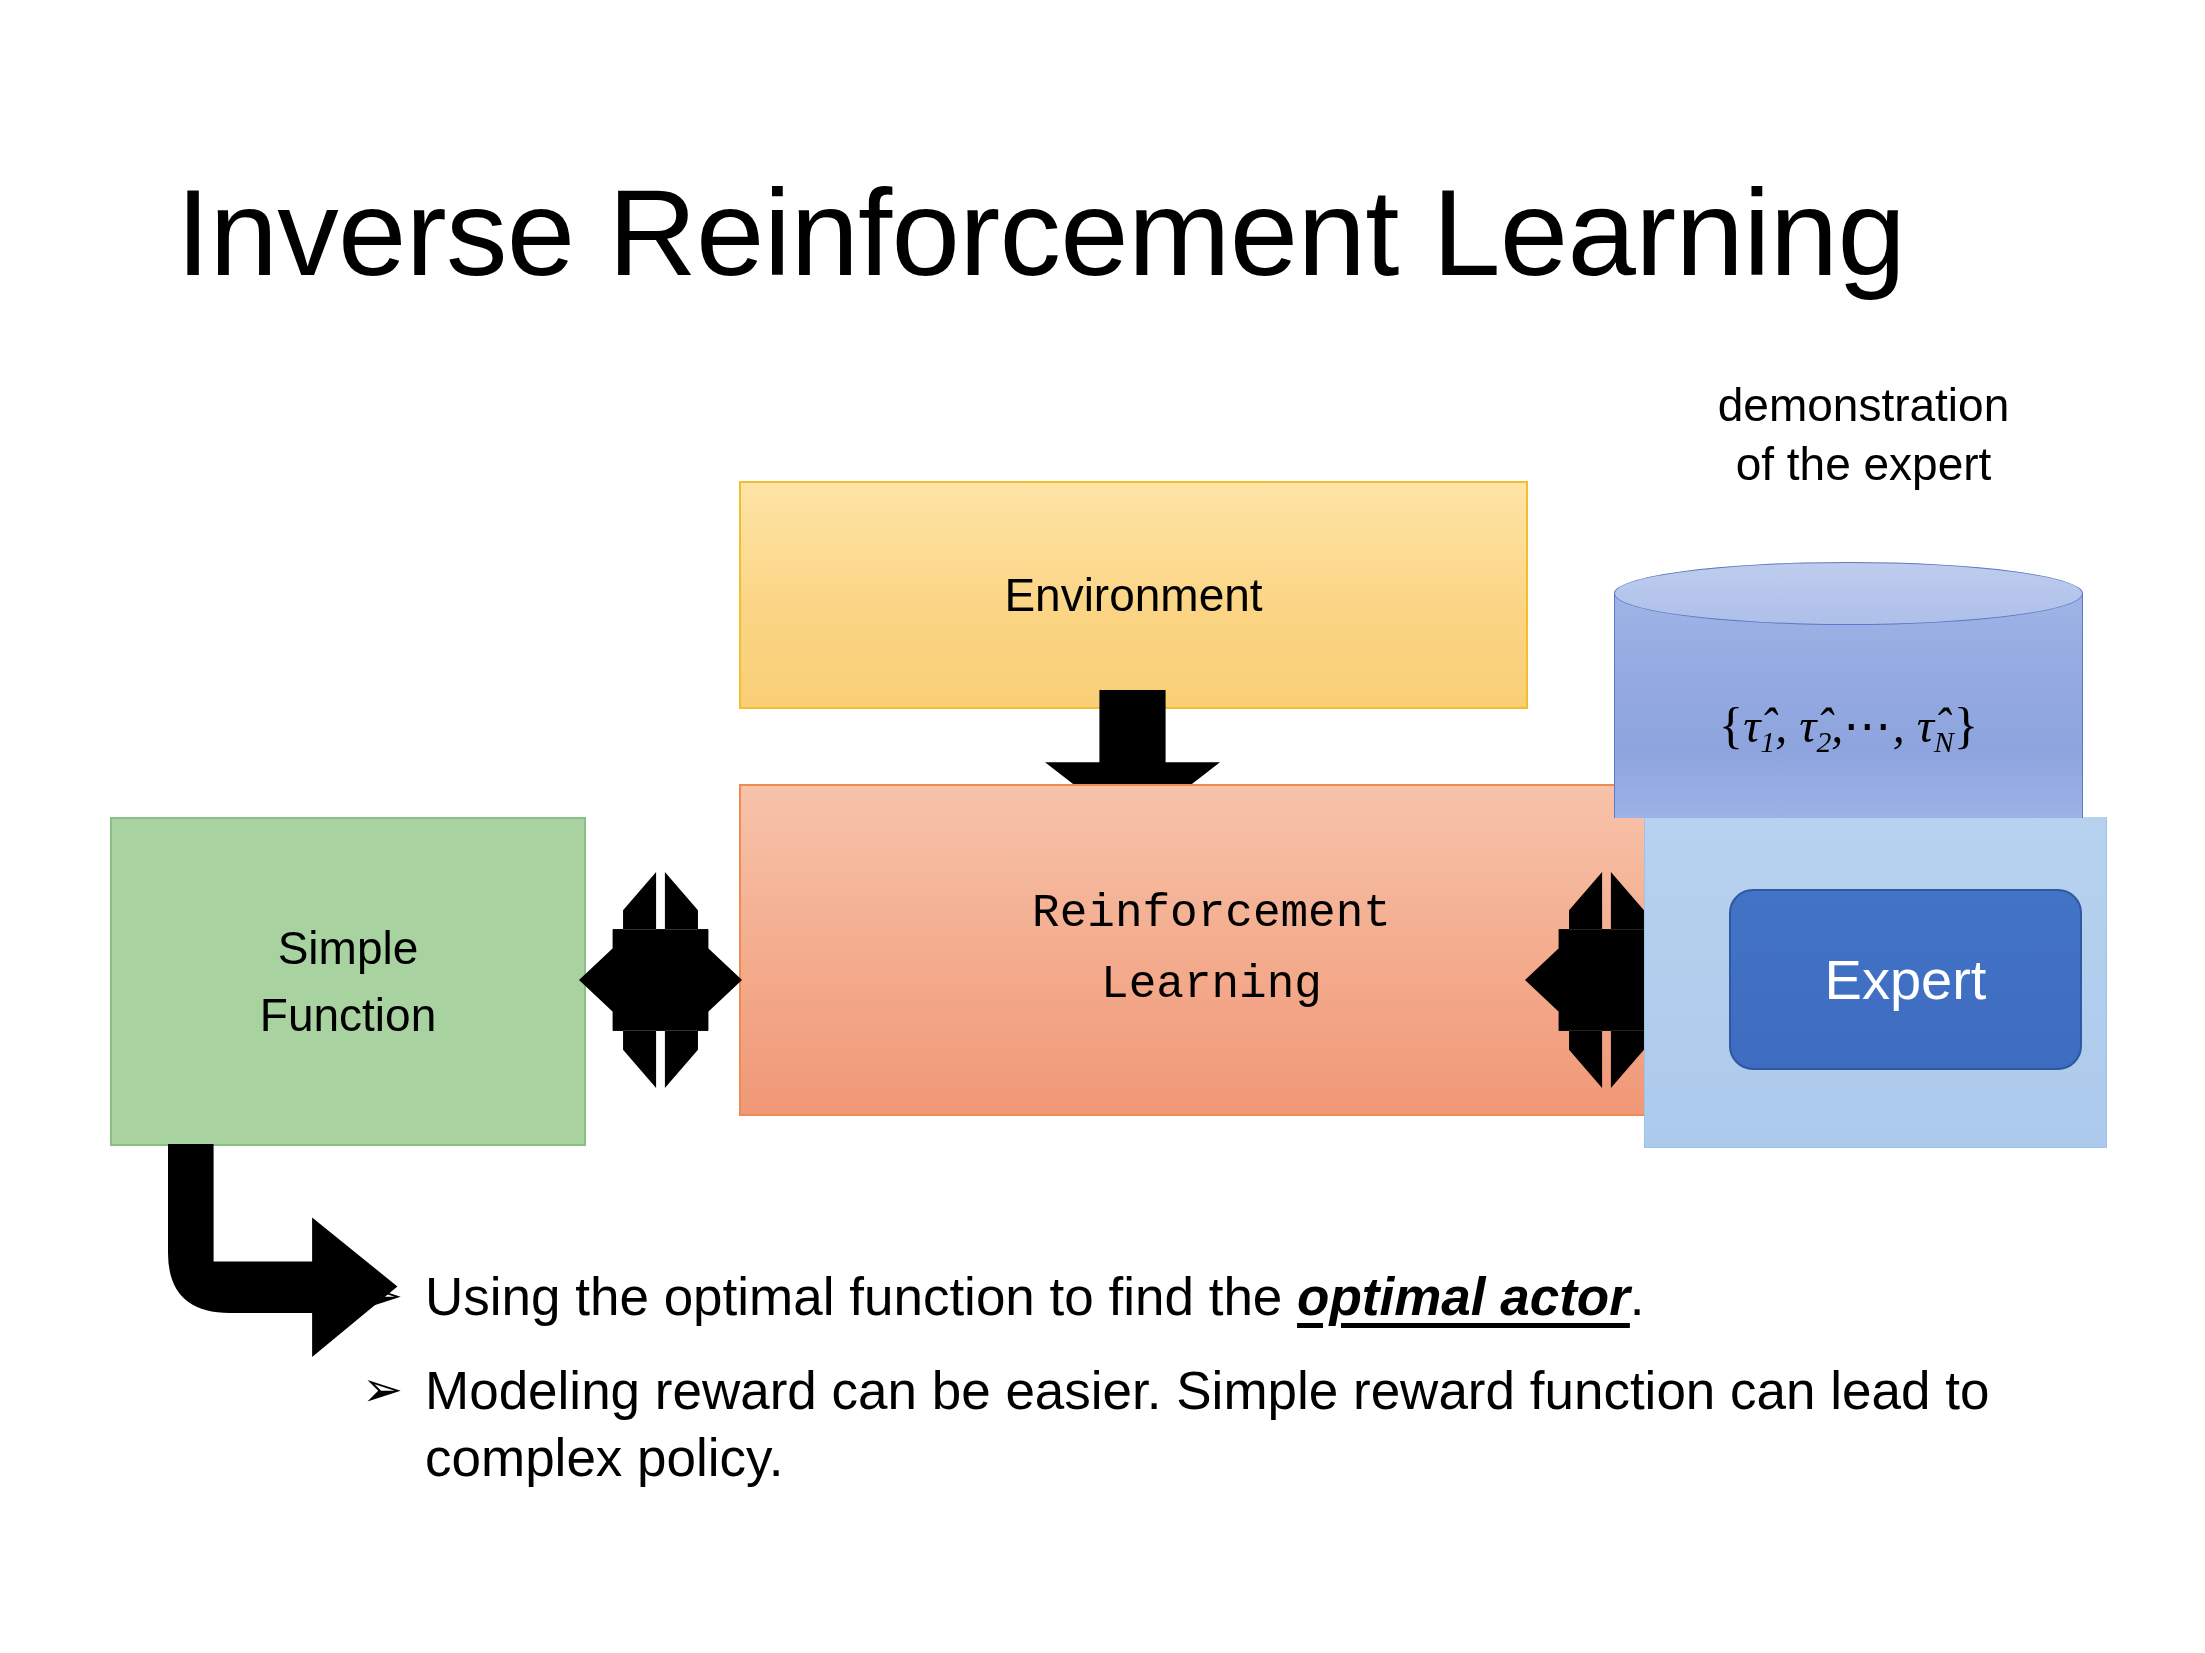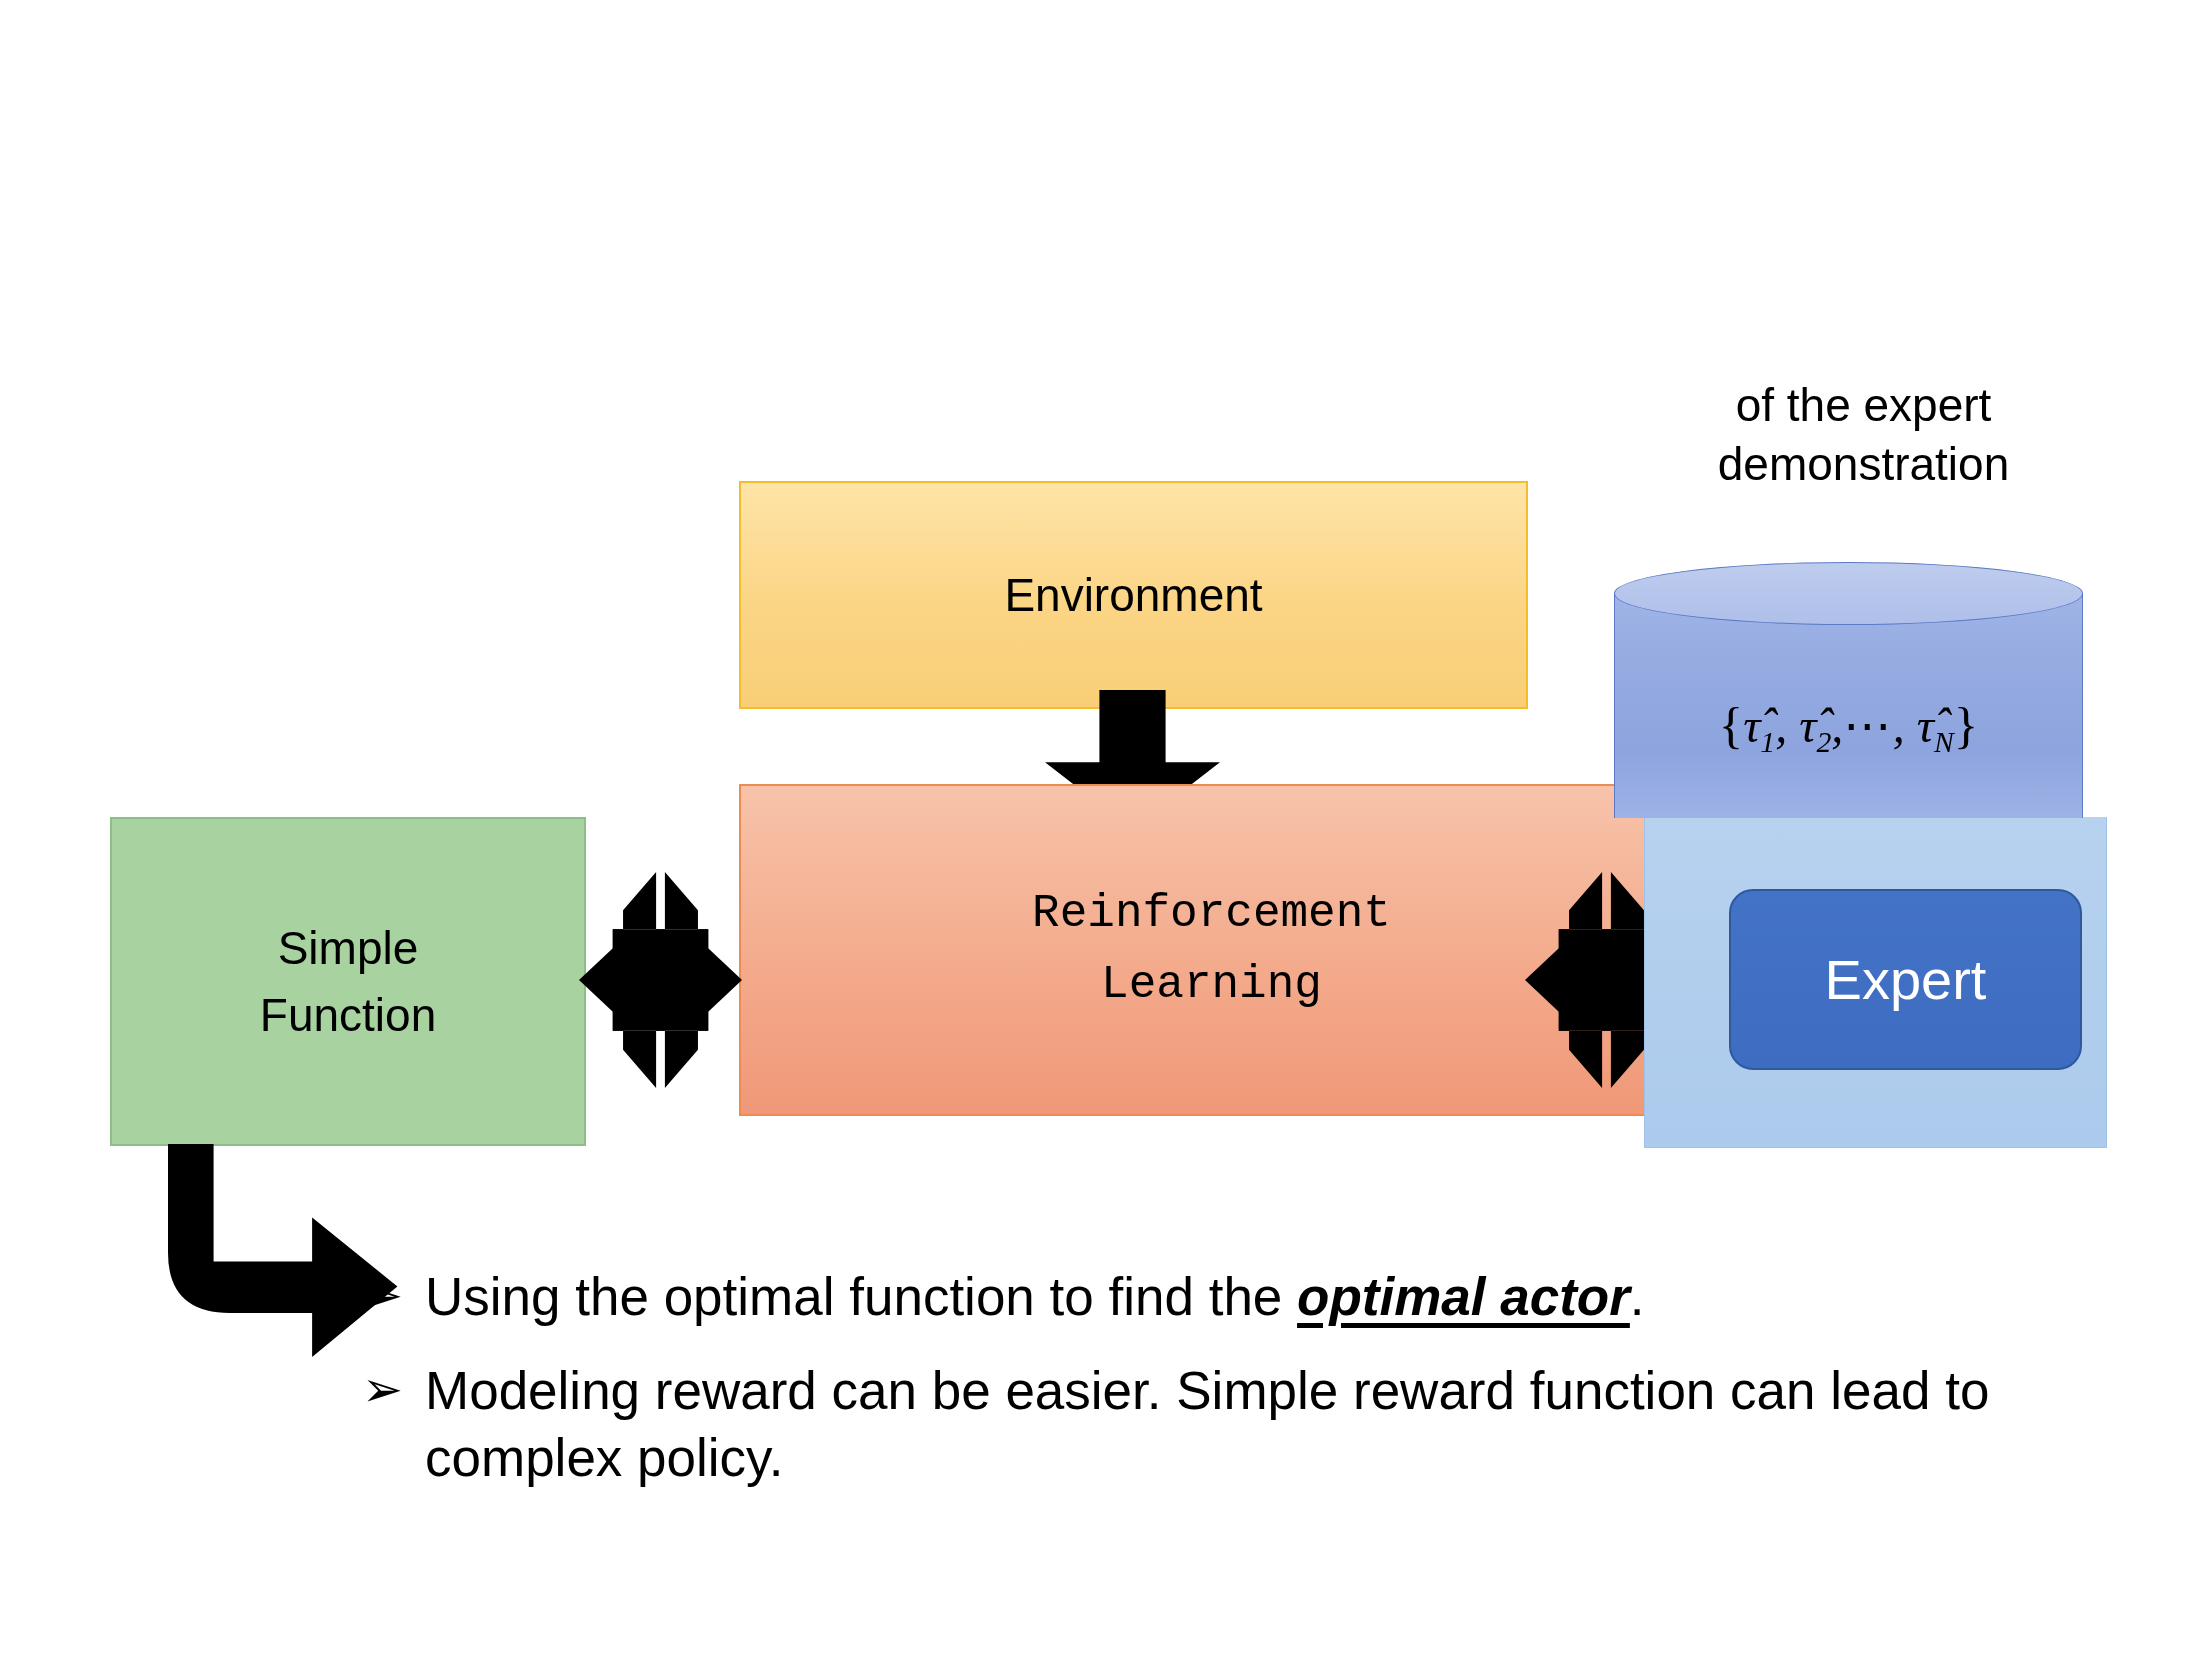--- a/index.html
+++ b/index.html
@@ -226,20 +226,21 @@
     font-style: italic;
     text-decoration: underline;
     text-underline-offset: 0.16em;
   }
 </style>
 </head>
 <body>
 
 <div id="slide">
 
+  <div id="title">Inverse Reinforcement Learning</div>
 
   <div id="env-box" class="box">
     <span class="label">Environment</span>
   </div>
 
   <svg id="arrow-down" class="arrow-svg" viewBox="0 0 238 190" preserveAspectRatio="none">
     <polygon points="74,0 164,0 164,98 238,98 119,190 0,98 74,98" fill="#000000"></polygon>
   </svg>
 
   <div id="rl-box" class="box">
@@ -279,22 +280,22 @@
     <div id="cyl-formula">
       <span class="brace">{</span><span>τ̂</span><span class="sub">1</span><span>,</span>&nbsp;<span>τ̂</span><span class="sub">2</span><span>,</span><span class="dots">⋯</span><span>,</span>&nbsp;<span>τ̂</span><span class="sub">N</span><span class="brace">}</span>
     </div>
   </div>
 
   <div id="expert-btn">
     <span class="label">Expert</span>
   </div>
 
   <div id="demo-label">
+    <div>demonstration</div>
     <div>of the expert</div>
-    <div>demonstration</div>
   </div>
 
   <svg id="arrow-bent" class="arrow-svg" viewBox="0 0 340 290" preserveAspectRatio="none">
     <path d="M0,0 L0,148 Q0,230 84,230 L196,230 L196,290 L312,194 L196,100 L196,160 L62,160 Q62,160 62,148 L62,0 Z" fill="#000000"></path>
   </svg>
 
   <div id="bullets">
 
     <div class="bullet">
       <span class="marker">➢</span>

